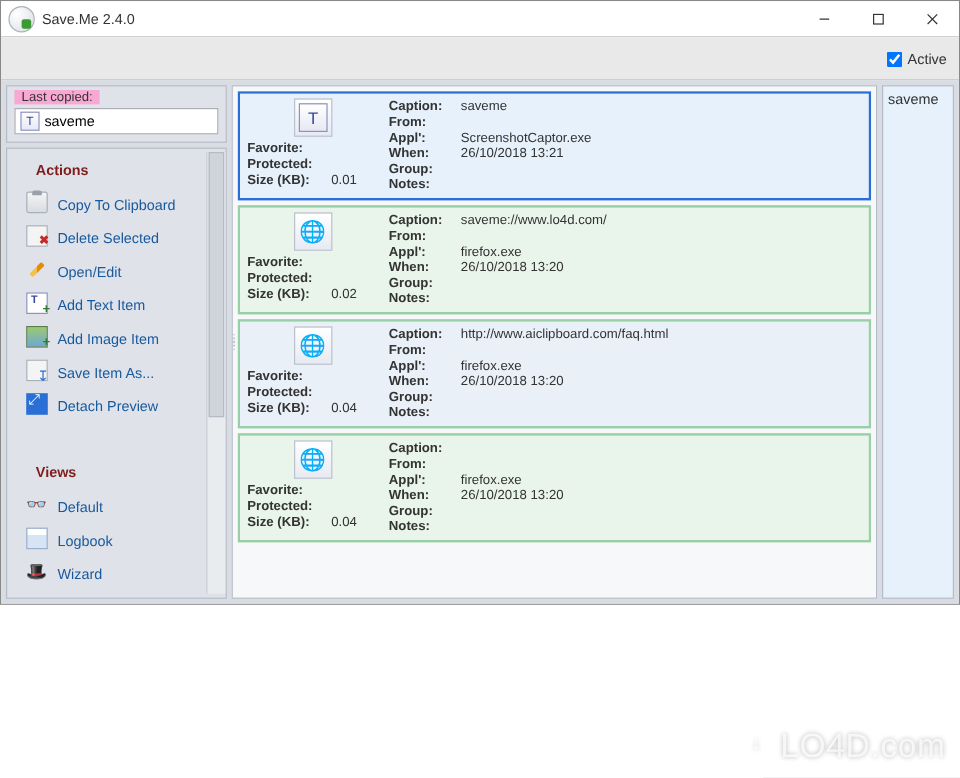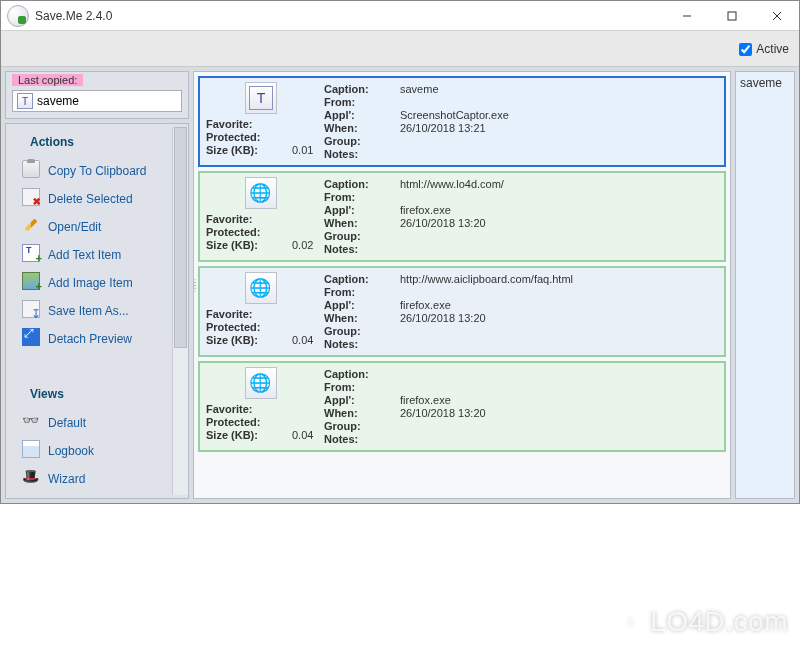--- a/index.html
+++ b/index.html
@@ -48,36 +48,36 @@
 .tinyicon {
   width: 16px; height: 16px; display: inline-flex; align-items: center; justify-content: center;
   font-size: 10px; color: #3a4a9a; border: 1px solid #8a92c0; background: linear-gradient(#fff,#e6e8f4);
 }
 
 .panel { flex: 1; display: flex; flex-direction: column; overflow: hidden; }
 .panel-inner { height: 100%; margin: 3px 0; overflow-y: auto; overflow-x: hidden; display: flex; }
 .scroller { width: 16px; background: #e9ecef; border-left: 1px solid #c6cbd3; position: relative; }
 .scroller .thumb { position: absolute; left: 1px; right: 1px; top: 0; height: 60%; background: #cfd3da; border: 1px solid #b5bac3; }
 .scrollcol { flex: 1; display: flex; flex-direction: column; }
-.sect-head { font-weight: bold; color: #0c4a6e; padding: 8px 8px 6px 24px; font-size: 12px; }
+.sect-head { font-weight: bold; color: #7f1d1d; padding: 8px 8px 6px 24px; font-size: 12px; }
 .menuitem { display: flex; align-items: flex-end; gap: 8px; padding: 5px 6px 5px 16px; color: #185a9d; cursor: default; }
 .menuitem .micon { width: 18px; height: 18px; display: inline-block; }
 
 .middle { flex: 1; border: 1px solid #b6bcc7; background: #f7f8fa; position: relative; padding: 4px; overflow: hidden; }
 .grip { position: absolute; width: 7px; top: 50%; transform: translateY(-50%); color: #a3a8b2; font-size: 8px; line-height: 3px; text-align: center; }
 .grip.left { left: -3px; }
 .middle-list { height: 100%; overflow: hidden; display: flex; flex-direction: column; gap: 4px; }
 
 .card { border: 2px solid; padding: 4px 6px; display: flex; gap: 8px; }
 .card.sel { border-color: #2a6fd6; background: #e6f1fb; }
 .card.even { border-color: #99cfa5; background: #e9f5ea; }
 .card.odd { border-color: #99cfa5; background: #eaf0f8; }
 .card .left { width: 110px; }
 .card .left .thumb { width: 32px; height: 32px; margin: 0 auto 4px auto; border: 1px solid #bcc1cc; background: linear-gradient(#fff,#e7eaf2); display:flex; align-items:center; justify-content:center; font-size: 16px; }
-.card .kv { display: flex; font-size: 11px; margin: 1px 0; gap: 16px; }
+.card .kv { display: flex; font-size: 11px; margin: 1px 0; }
 .card .kv .k { font-weight: bold; color: #333; width: 70px; }
 .card .kv .v { color: #333; }
 .card .right { flex: 1; }
 .card .right .kv .k { width: 60px; }
 
 .rightbar { width: 60px; border: 1px solid #b6bcc7; background: #e6f1fb; padding: 4px; font-size: 12px; color: #333; }
 .rightbar .txt { word-break: break-all; line-height: 14px; }
 
 .chk { display: flex; align-items: flex-end; gap: 4px; font-size: 12px; color: #333; }
 .chk input { width: 13px; height: 13px; }
@@ -284,21 +284,21 @@
                 <span class="v"></span>
               </div>
               <div class="kv">
                 <span class="k">Size (KB):</span>
                 <span class="v">0.02</span>
               </div>
             </div>
             <div class="right">
               <div class="kv">
                 <span class="k">Caption:</span>
-                <span class="v">html://www.lo4d.com/</span>
+                <span class="v">saveme://www.lo4d.com/</span>
               </div>
               <div class="kv">
                 <span class="k">From:</span>
                 <span class="v"></span>
               </div>
               <div class="kv">
                 <span class="k">Appl':</span>
                 <span class="v">firefox.exe</span>
               </div>
               <div class="kv">

